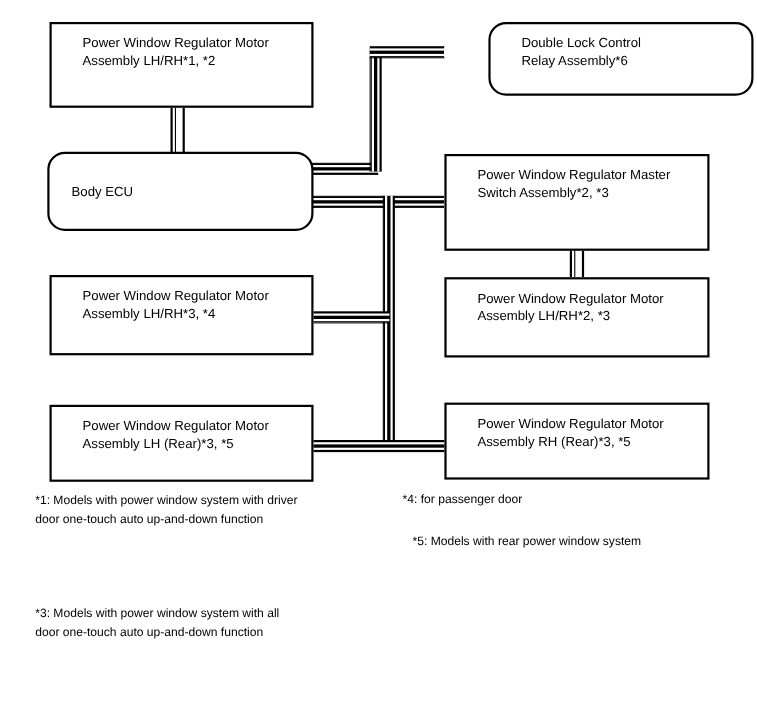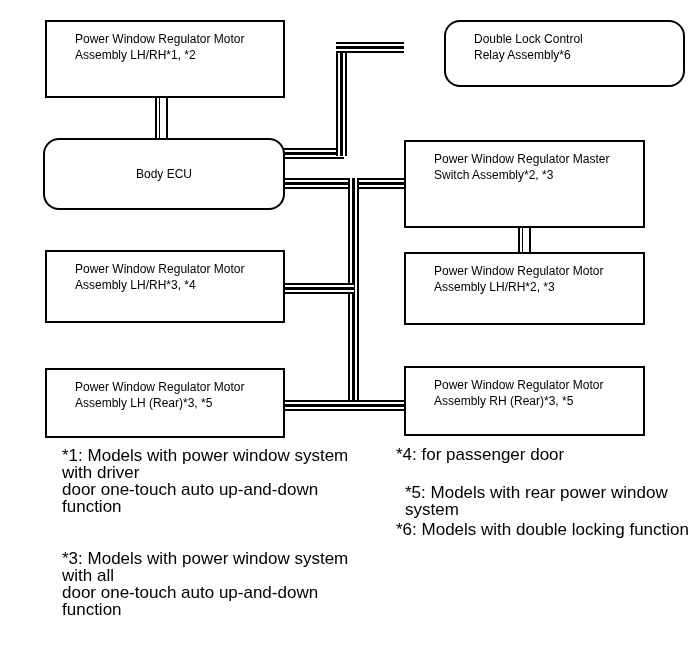--- a/index.html
+++ b/index.html
@@ -40,21 +40,20 @@
     text-align: left;
   }
   .block-label.tl {
     top: 9px;
     padding-left: 28px;
     padding-right: 6px;
   }
   .block-label.center {
     top: 50%;
     transform: translateY(-50%);
-    text-align: center;
     padding: 0 20px;
   }
 
   
   
   .wire {
     position: absolute;
     z-index: 2;
   }
   .wire-h {
@@ -105,25 +104,24 @@
     position: absolute;
     left: 2px;
     top: 0; bottom: 0;
     width: 1px;
     background: #000000;
   }
 
   
   .footnote {
     position: absolute;
-    font-size: 17px;
+    font-size: 11px;
     line-height: 17px;
     white-space: pre-line;
     color: #000000;
-    margin-left: 30px;
   }
 </style>
 </head>
 <body>
 
 <div id="canvas">
 
   <div class="wire wire-h" style="left:278px; top:148px; width:66px;"></div>
 
   <div class="wire wire-v" style="left:336px; top:44px; height:112px;"></div>
@@ -185,15 +183,14 @@
 Assembly RH (Rear)*3, *5</div>
   </div>
 
   <div class="footnote" style="left:32px; top:447px; width:290px;">*1: Models with power window system with driver
 door one-touch auto up-and-down function</div>
   <div class="footnote" style="left:32px; top:550px; width:290px;">*3: Models with power window system with all
 door one-touch auto up-and-down function</div>
 
   <div class="footnote" style="left:366px; top:446px; width:300px;">*4: for passenger door</div>
   <div class="footnote" style="left: 375px; top: 484px; width: 300px;">*5: Models with rear power window system</div>
-  <div class="footnote" style="left:366px; top:521px; width:300px; top:521px;">*6: Models with double locking function</div>
 
 </div>
 
 </body></html>

